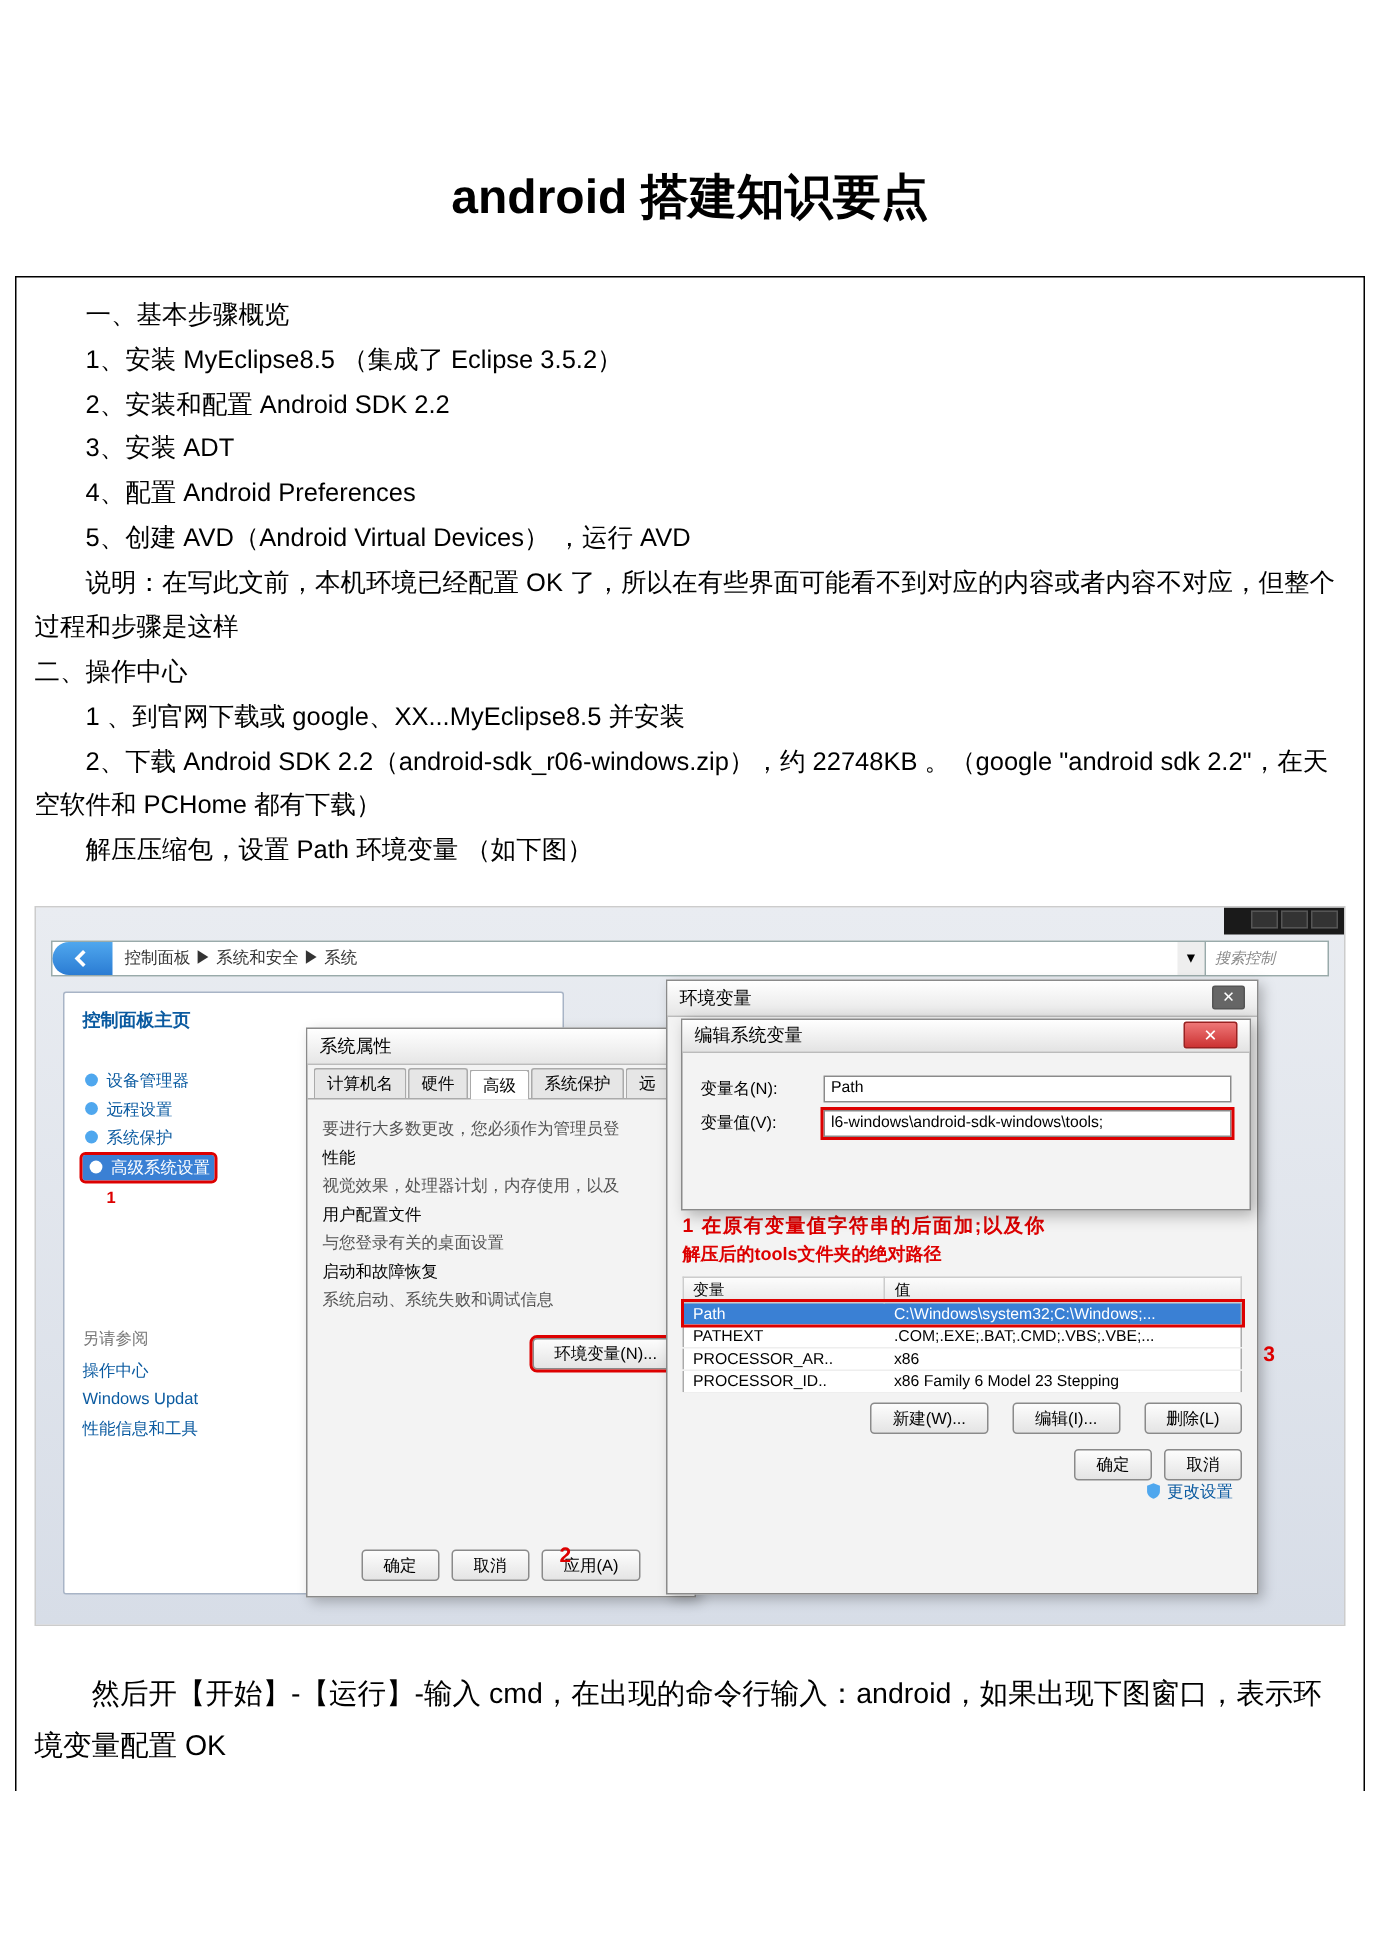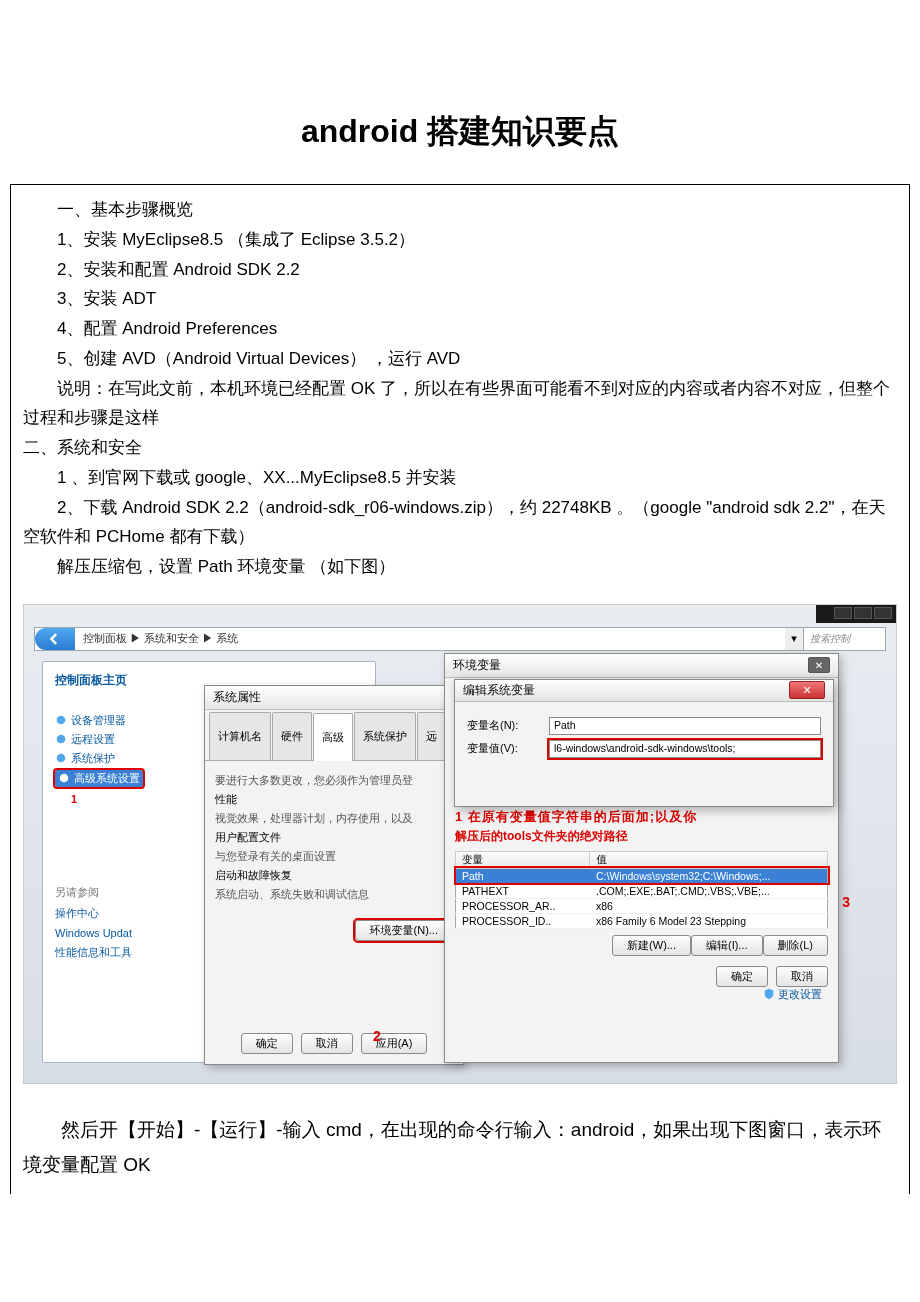--- a/index.html
+++ b/index.html
@@ -76,21 +76,21 @@
   }
   
   .watermark { position:absolute; top:50px; left:200px; font-size:48px; color:rgba(180,180,180,.35); letter-spacing:4px; pointer-events:none; font-family:Georgia,serif; }
   
   .sysprops {
     position:absolute; top:80px; left:180px; width:260px; height:380px;
     background:#f3f3f3; border:1px solid #8a8a8a; box-shadow:3px 3px 8px rgba(0,0,0,.25);
   }
   .sysprops .head { height:24px; background:linear-gradient(#fff,#e6e6e6); border-bottom:1px solid #bbb; padding:3px 8px; font-size:12px;}
   .tabs { display:flex; border-bottom:1px solid #aaa; padding:2px 4px 0; gap:1px; font-size:11px;}
-  .tabs span { padding:16px 8px; background:#e6e6e6; border:1px solid #aaa; border-bottom:none; border-radius:2px 2px 0 0; }
+  .tabs span { padding:2px 8px; background:#e6e6e6; border:1px solid #aaa; border-bottom:none; border-radius:2px 2px 0 0; }
   .tabs span.act { background:#fff; position:relative; top:1px; }
   .sysprops .body { padding:8px 10px; font-size:11px; }
   .sysprops .body p{margin:4px 0;}
   .sysprops .groupt{margin-top:16px;}
   .sysprops .sm{color:#555;}
   .sysprops .btns { position:absolute; bottom:10px; left:0; right:0; display:flex; justify-content:center; gap:8px;}
   .winbtn { font-size:11px; padding:2px 14px; background:linear-gradient(#fdfdfd,#e4e4e4); border:1px solid #8a8a8a; border-radius:3px; cursor:pointer;}
   .winbtn.red { outline:2px solid #d00; }
   .sys-red-num { position:absolute; bottom:20px; left:168px; color:#d00; font-weight:bold; font-size:14px;}
   
@@ -99,21 +99,21 @@
     background:#f3f3f3; border:1px solid #8a8a8a; box-shadow:3px 3px 8px rgba(0,0,0,.25);
   }
   .envvar .head { height:24px; background:linear-gradient(#fff,#e6e6e6); border-bottom:1px solid #bbb; padding:3px 8px; font-size:12px; display:flex; justify-content:space-between; align-items:center;}
   .envvar .head .x{width:22px;height:16px;background:#666;border:1px solid #555;display:flex;align-items:center;justify-content:center;color:#fff;font-size:10px;border-radius:2px;}
   .envvar .body { padding:8px 10px; font-size:11px; }
   .envvar table { width:100%; border:1px solid #aaa; border-collapse:collapse; background:#fff; font-size:10.5px;}
   .envvar th { background:linear-gradient(#fdfdfd,#e9e9e9); border:1px solid #ccc; text-align:left; padding:1px 6px; font-weight:normal;}
   .envvar td { border-bottom:1px solid #eee; padding:1px 6px; }
   .envvar tr.sel td { background:#3a80d4; color:#fff; }
   .envvar .redbox{outline:2px solid #d00;}
-  .envvar .rowbtns{display:flex;justify-content:flex-end;gap:0;margin:6px 0 10px;}
+  .envvar .rowbtns{display:flex;justify-content:flex-end;gap:16px;margin:6px 0 10px;}
   .envvar .okrow{display:flex;justify-content:flex-end;gap:8px;margin-top:6px;}
   .red-note { color:#d00; font-weight:bold; font-size:13px; letter-spacing:1px; margin:4px 0 2px; }
   .red-note2 { color:#d00; font-weight:bold; font-size:12px; margin-bottom:6px; }
   
   .editvar {
     position:absolute; top:74px; left:430px; width:380px; height:128px;
     background:#f3f3f3; border:1px solid #8a8a8a; box-shadow:3px 3px 10px rgba(0,0,0,.3);
   }
   .editvar .head { height:22px; background:linear-gradient(#fff,#e3e3e3); border-bottom:1px solid #bbb; padding:4px 8px; font-size:12px; display:flex; justify-content:space-between; align-items:center;}
   .editvar .head .x{width:36px;height:18px;background:linear-gradient(#e77,#c33);border:1px solid #922;border-radius:2px;display:flex;align-items:center;justify-content:center;color:#fff;font-size:11px;}
@@ -140,21 +140,21 @@
 <div class="doc-border">
 
   <div class="intro">
     <p>一、基本步骤概览</p>
     <p>1、安装 MyEclipse8.5 （集成了 Eclipse 3.5.2）</p>
     <p>2、安装和配置 Android SDK 2.2</p>
     <p>3、安装 ADT</p>
     <p>4、配置 Android Preferences</p>
     <p>5、创建 AVD（Android Virtual Devices） ，运行 AVD</p>
     <p>说明：在写此文前，本机环境已经配置 OK 了，所以在有些界面可能看不到对应的内容或者内容不对应，但整个过程和步骤是这样</p>
-    <p class="noindent">二、系统和安全</p>
+    <p class="noindent">二、操作中心</p>
     <p>1 、到官网下载或 google、XX...MyEclipse8.5 并安装</p>
     <p style="text-indent:2em;">2、下载 Android SDK 2.2（android-sdk_r06-windows.zip），约 22748KB 。（google "android sdk 2.2"，在天空软件和 PCHome 都有下载）</p>
     <p>解压压缩包，设置 Path 环境变量 （如下图）</p>
   </div>
 
   <div class="screenshot-area">
     <div class="outer-window">
       <div class="outer-title">
         <span></span>
         <span></span>

